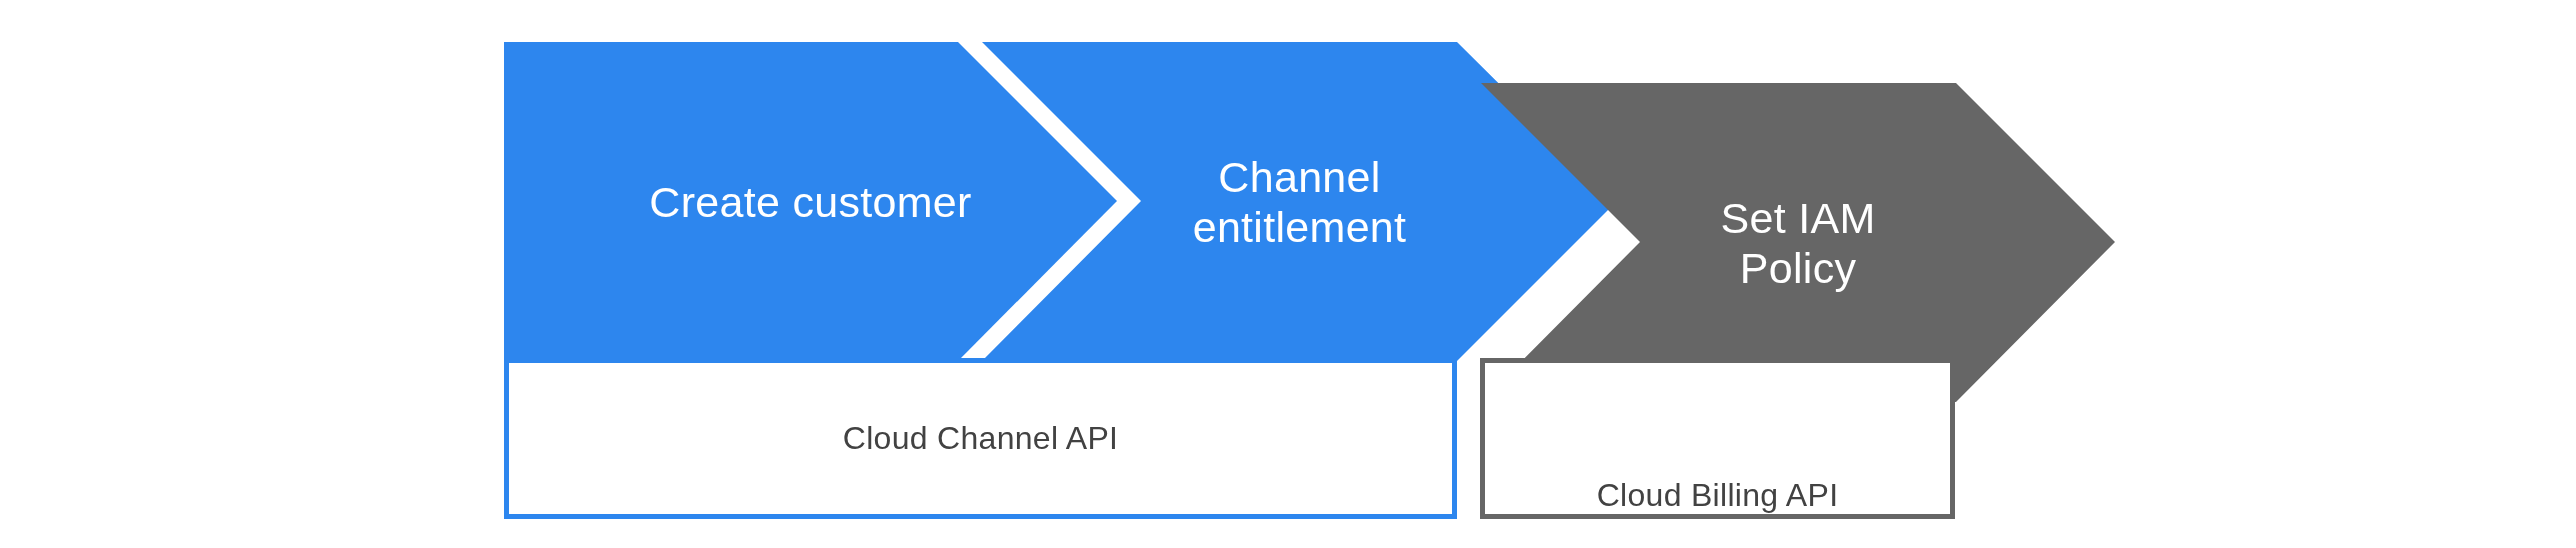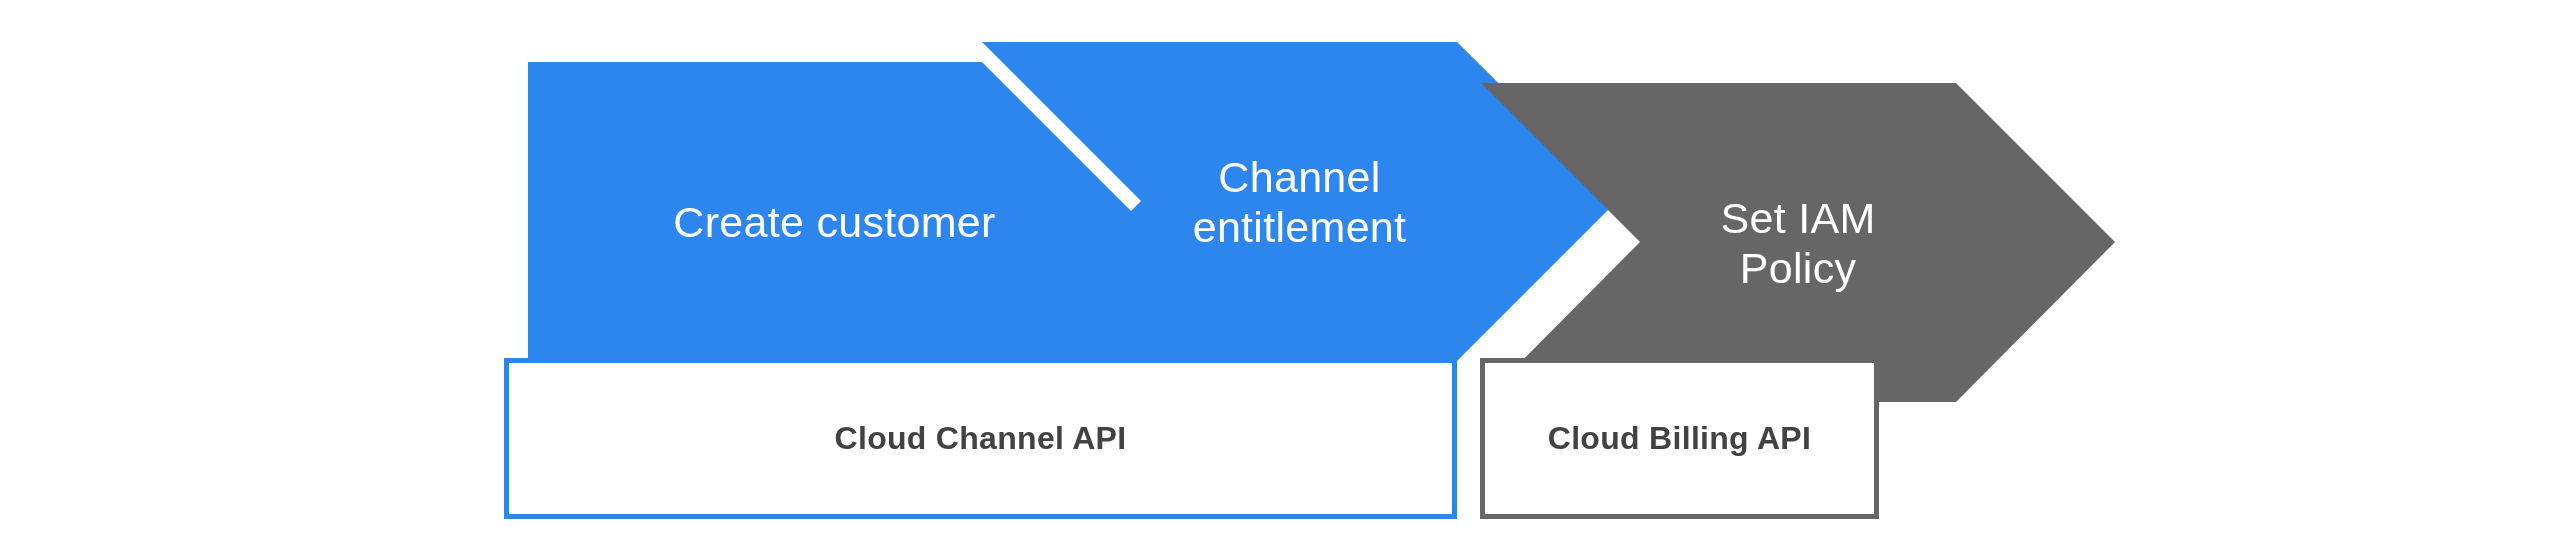--- a/index.html
+++ b/index.html
@@ -27,24 +27,23 @@
     color: #ffffff;
     font-size: 43px;
     font-weight: 400;
     line-height: 50px;
     letter-spacing: 0.3px;
   }
   .chevron .label-lines { display: block; }
   .chevron .label-line { display: block; }
   
   .chevron-first {
-    left: 528px;
+    left: 504px;
     width: 613px;
     clip-path: polygon(0 0, 454px 0, 613px 159px, 454px 319px, 0 319px);
-    margin-top: 20px;
   }
   
   .chevron-second {
     left: 982px;
     width: 635px;
     clip-path: polygon(0 0, 475px 0, 635px 159px, 475px 319px, 0 319px, 159px 159px);
   }
   
   .chevron-third {
     left: 1481px;
@@ -58,25 +57,25 @@
     height: 161px;
     box-sizing: border-box;
     background: #ffffff;
     border-style: solid;
     border-width: 5.5px;
     display: flex;
     align-items: center;
     justify-content: center;
     text-align: center;
     font-size: 32px;
-    font-weight: 700;
+    font-weight: 400;
     letter-spacing: 0.3px;
   }
   .api-box-channel { left: 504px;  width: 953px; }
-  .api-box-billing { left: 1480px; width: 399px;  }
+  .api-box-billing { left: 1480px; width: 475px; align-items: flex-end;  }
 </style>
 </head>
 <body>
 
 <div class="canvas">
 
   <div class="chevron chevron-first" style="background-color: rgb(45, 134, 238); color: rgb(255, 255, 255);">
     <span class="label-lines">
       <span class="label-line">Create customer</span>
     </span>

